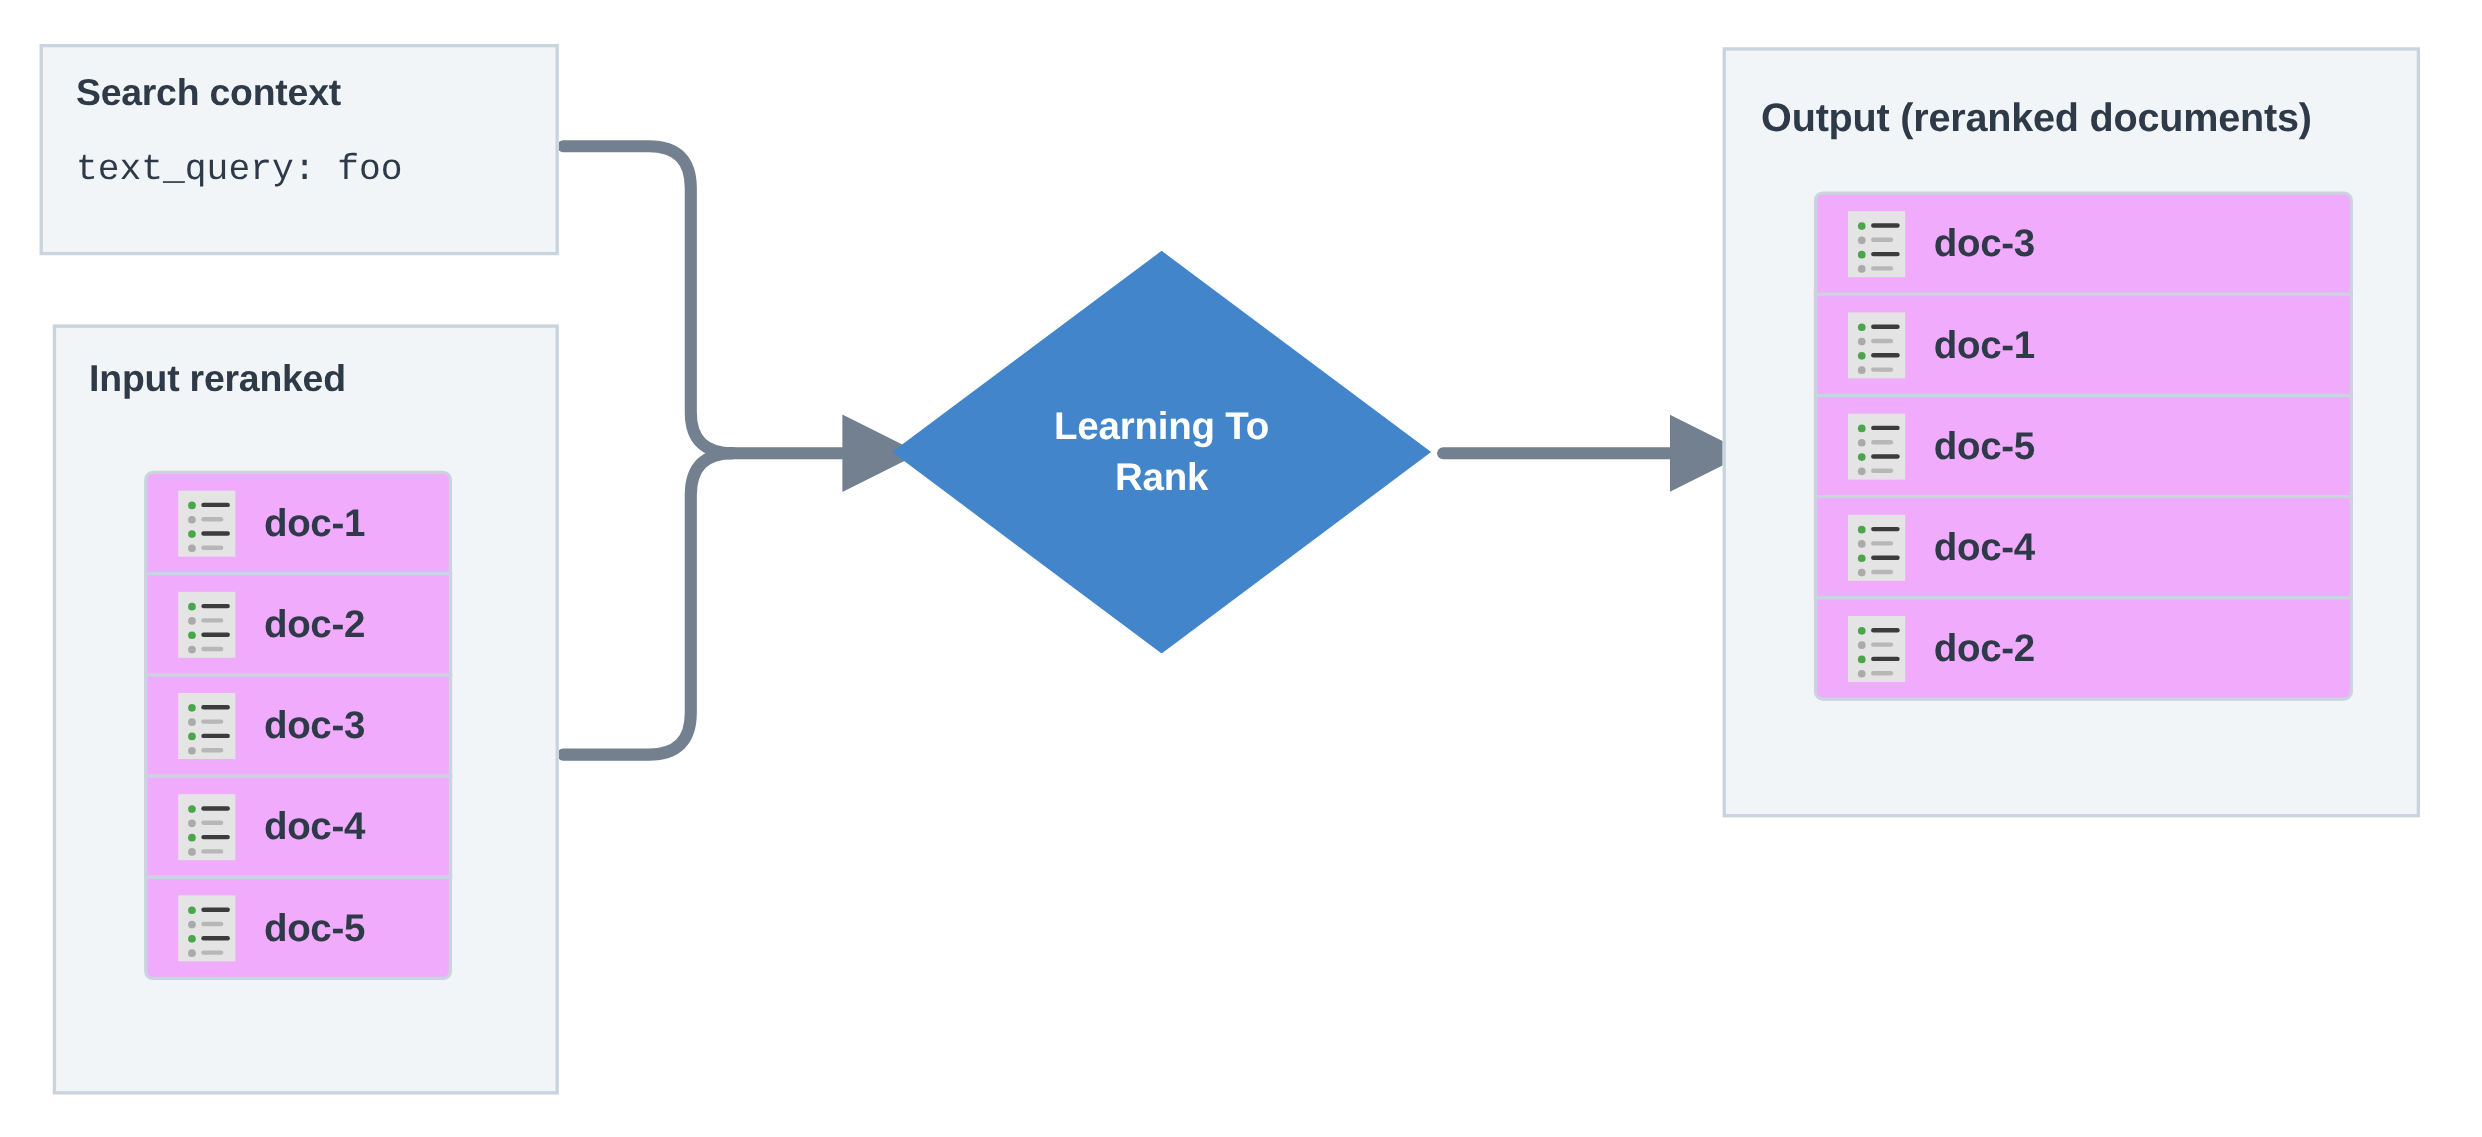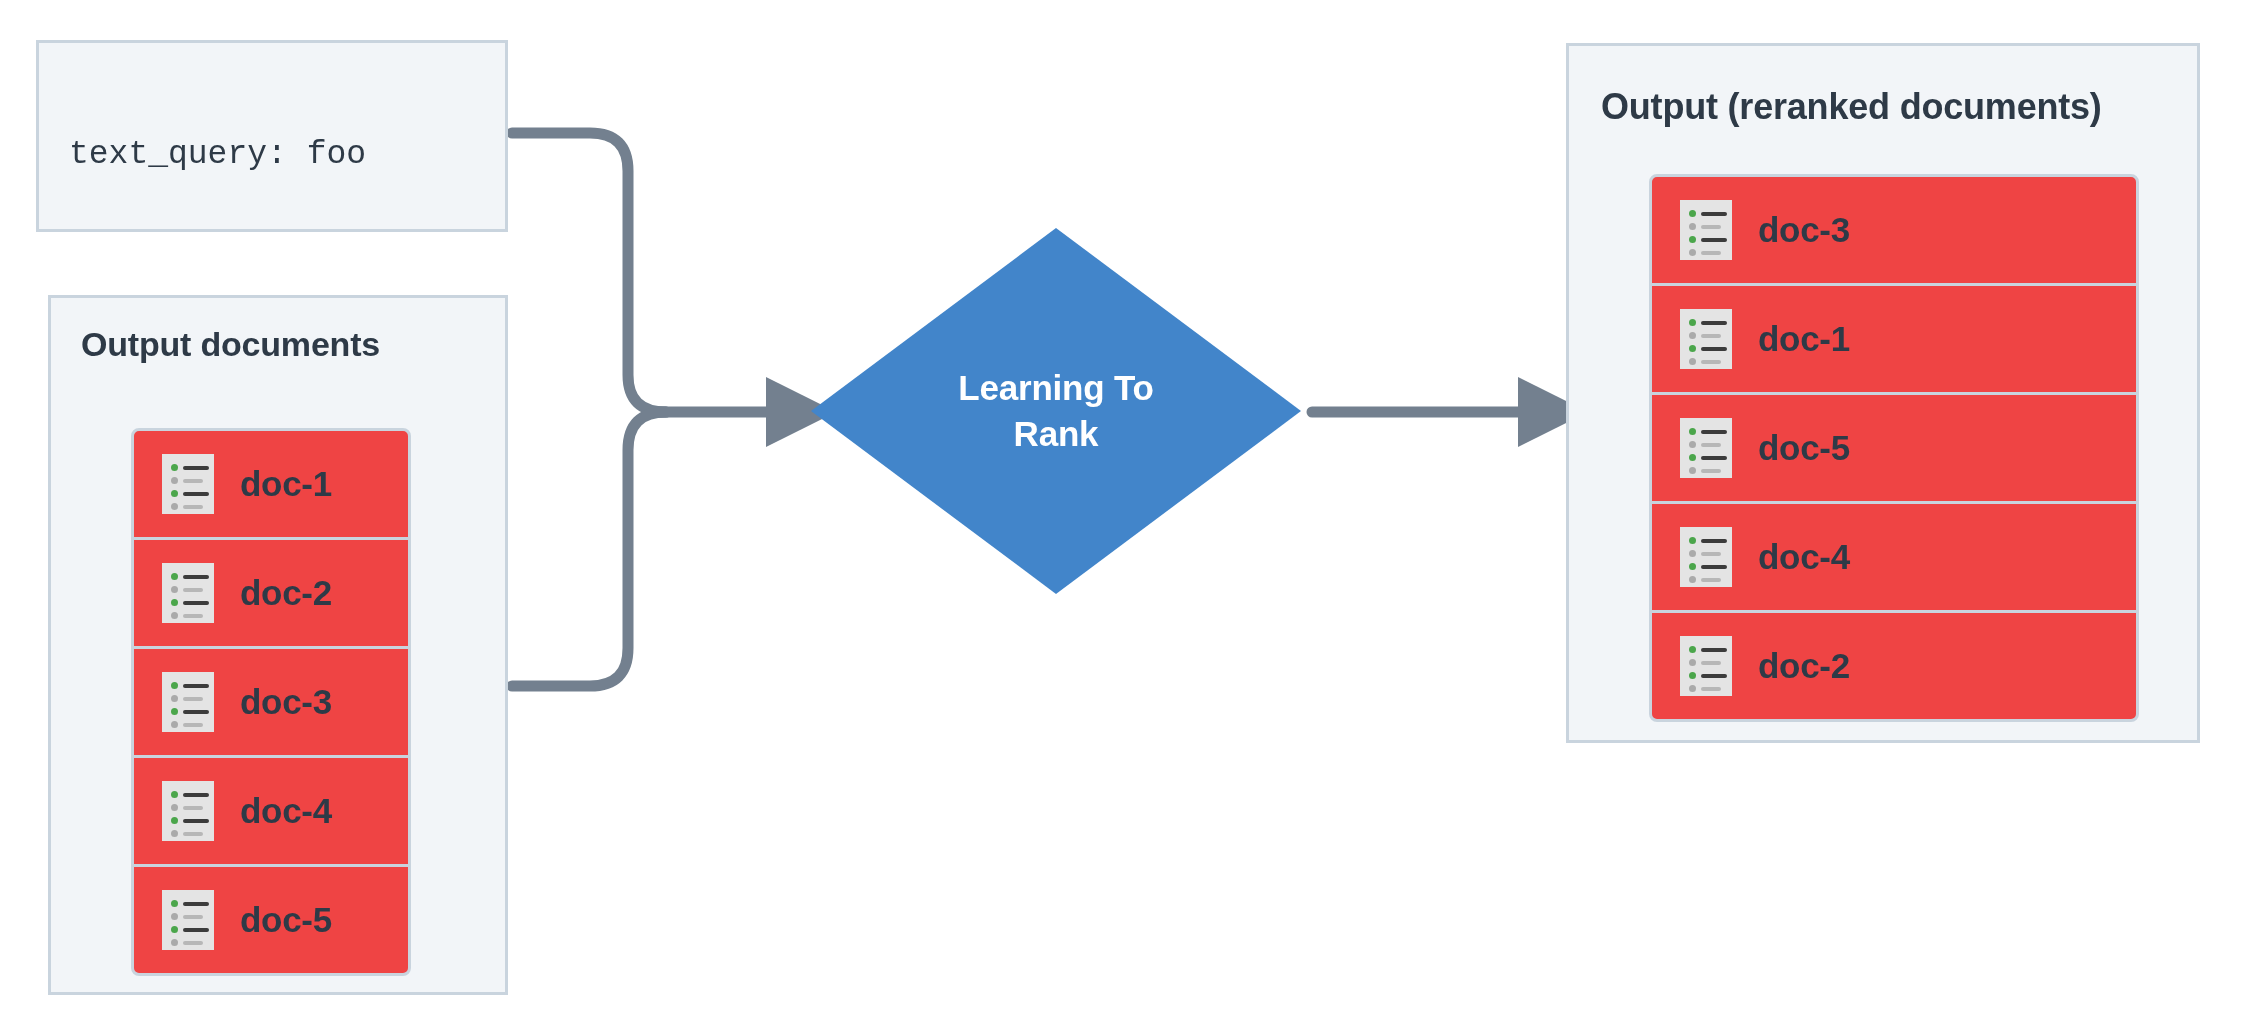--- a/index.html
+++ b/index.html
@@ -106,23 +106,23 @@
 
   
   .doc-list {
     display: flex;
     flex-direction: column;
   }
   .doc-item {
     position: relative;
     display: flex;
     align-items: center;
-    height: 112px;
+    height: 95px;
     box-sizing: border-box;
-    background: #ef4444;
+    background: #f0abfc;
     border: 3px solid #c9d4de;
     margin-bottom: -3px;
   }
   .doc-item:first-child {
     border-top-left-radius: 8px;
     border-top-right-radius: 8px;
   }
   .doc-item:last-child {
     border-bottom-left-radius: 8px;
     border-bottom-right-radius: 8px;
@@ -229,25 +229,26 @@
     <path d="M 512 133 L 590 133 Q 628 133 628 171 L 628 375 Q 628 412 666 412" fill="none" stroke="#73808f" stroke-width="11" stroke-linecap="round" stroke-linejoin="round"></path>
 
     <path d="M 512 686 L 590 686 Q 628 686 628 648 L 628 450 Q 628 412 666 412" fill="none" stroke="#73808f" stroke-width="11" stroke-linecap="round" stroke-linejoin="round"></path>
 
     <line x1="650" y1="412" x2="790" y2="412" stroke="#73808f" stroke-width="11" stroke-linecap="butt" marker-end="url(#arrowhead)"></line>
 
     <line x1="1312" y1="412" x2="1542" y2="412" stroke="#73808f" stroke-width="11" stroke-linecap="round" marker-end="url(#arrowhead)"></line>
   </svg>
 
   <div class="panel" id="search-context-panel">
+    <div class="panel-title" id="search-context-title">Search context</div>
     <div class="panel-sub" id="search-context-query">text_query: foo</div>
   </div>
 
   <div class="panel" id="input-documents-panel">
-    <div class="panel-title" id="input-documents-title">Output documents</div>
+    <div class="panel-title" id="input-documents-title">Input reranked</div>
     <div class="doc-list" id="input-doc-list">
         <div class="doc-item">
           <span class="doc-icon">
             <span class="row r1">
               <span class="bullet"></span>
               <span class="bar"></span>
             </span>
             <span class="row r2">
               <span class="bullet"></span>
               <span class="bar"></span>

